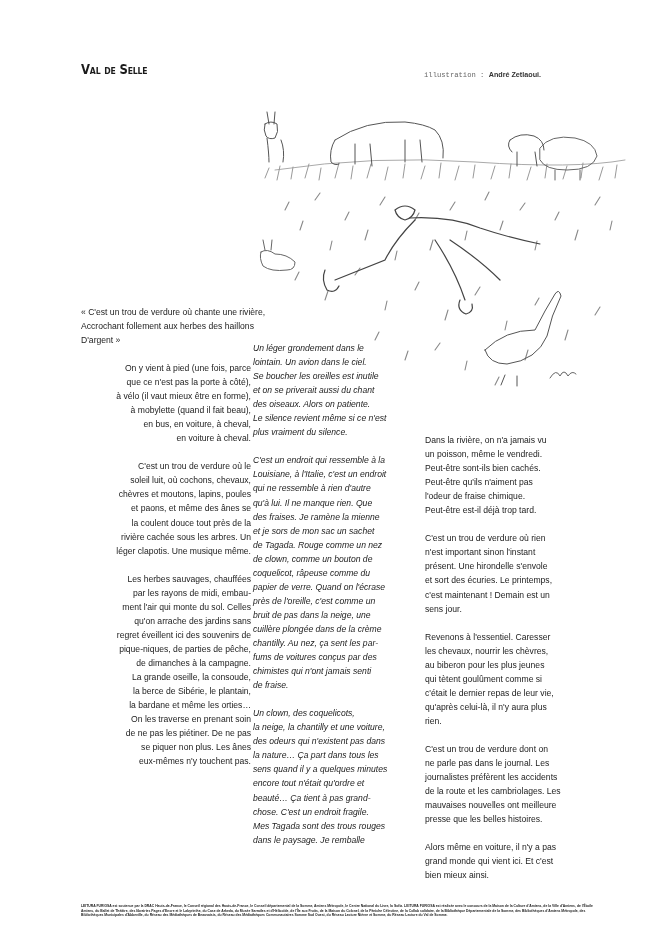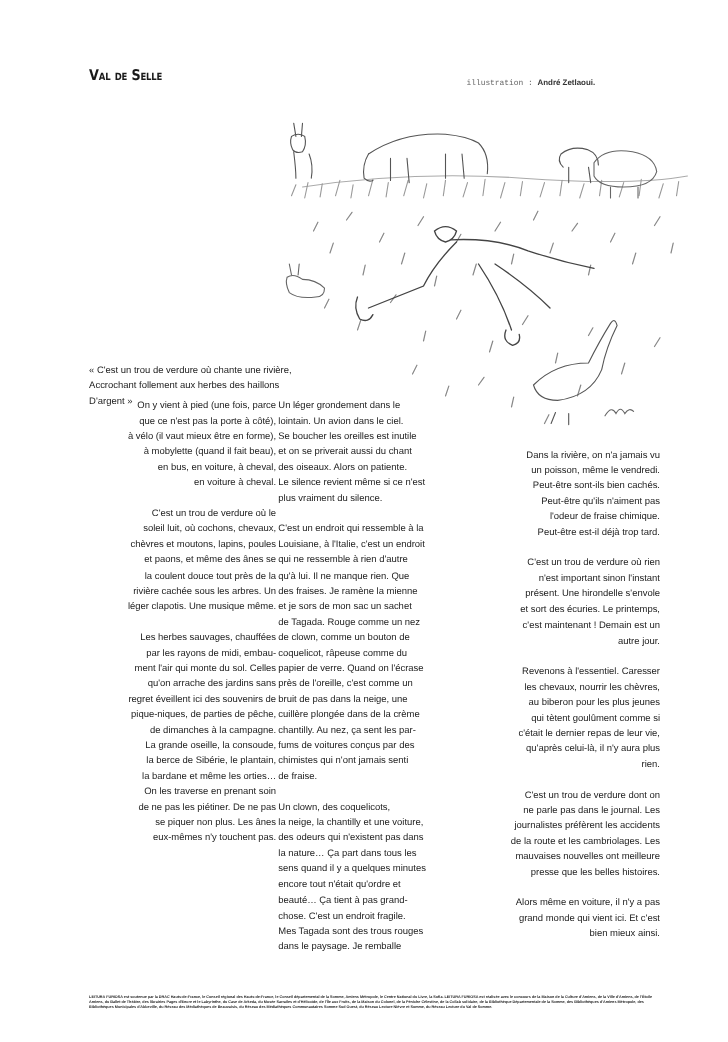--- a/index.html
+++ b/index.html
@@ -12,22 +12,22 @@
              line-height: 10px; color: #333; }
   .credits .authors { font-weight: bold; }
   .credits .illus-label { color: #666; font-family: Liberation Mono, monospace; }
   .credits .illus-name { font-weight: bold; }
   .illustration { position: absolute; left: 255px; top: 100px; width: 375px; height: 300px; }
   .quote { position: absolute; left: 81px; top: 305px; width: 240px; font-size: 8.6px;
            line-height: 14px; color: #222; }
   .col { position: absolute; font-size: 8.6px; line-height: 14.05px; color: #222; }
   .col p { margin: 0 0 14.05px 0; white-space: pre-line; }
   .col1 { left: 81px; top: 361px; width: 170px; text-align: right; }
-  .col2 { left: 253px; top: 361px; width: 170px; }
-  .col3 { left: 425px; top: 406px; width: 175px; text-align: right; }
+  .col2 { left: 253px; top: 341px; width: 170px; font-style: italic; }
+  .col3 { left: 425px; top: 433px; width: 175px; }
   .footer { position: absolute; left: 81px; top: 904px; width: 520px; font-size: 3.4px;
             line-height: 4.6px; color: #222; font-weight: bold; }
 </style>
 </head>
 <body>
 
 <div class="title">Val de Selle</div>
 
 <div class="credits">
   <br>
@@ -83,21 +83,21 @@
 
     <g stroke="#555">
       <path d="M230 250 q20 -20 50 -20 q10 -20 20 -36 q4 -6 6 2 q-10 20 -14 40 q-10 24 -40 28 q-18 0 -22 -14z"></path>
       <path d="M250 275 l-4 10 M262 276 l0 10"></path>
     </g>
 
     <path d="M295 278 q6 -10 10 -2 q4 -8 8 0 q4 -6 8 -2" stroke="#666"></path>
   </g>
 </svg>
 
-<div class="quote" style="white-space: pre-line; margin-top: 24px;">« C'est un trou de verdure où chante une rivière,
+<div class="quote" style="white-space: pre-line;">« C'est un trou de verdure où chante une rivière,
 Accrochant follement aux herbes des haillons
 D'argent »</div>
 
 <div class="col col1">
   <p>On y vient à pied (une fois, parce
 que ce n'est pas la porte à côté),
 à vélo (il vaut mieux être en forme),
 à mobylette (quand il fait beau),
 en bus, en voiture, à cheval,
 en voiture à cheval.</p>
@@ -166,21 +166,21 @@
 un poisson, même le vendredi.
 Peut-être sont-ils bien cachés.
 Peut-être qu'ils n'aiment pas
 l'odeur de fraise chimique.
 Peut-être est-il déjà trop tard.</p>
   <p>C'est un trou de verdure où rien
 n'est important sinon l'instant
 présent. Une hirondelle s'envole
 et sort des écuries. Le printemps,
 c'est maintenant ! Demain est un
-autre jour.</p>
+sens jour.</p>
   <p>Revenons à l'essentiel. Caresser
 les chevaux, nourrir les chèvres,
 au biberon pour les plus jeunes
 qui tètent goulûment comme si
 c'était le dernier repas de leur vie,
 qu'après celui-là, il n'y aura plus
 rien.</p>
   <p>C'est un trou de verdure dont on
 ne parle pas dans le journal. Les
 journalistes préfèrent les accidents

